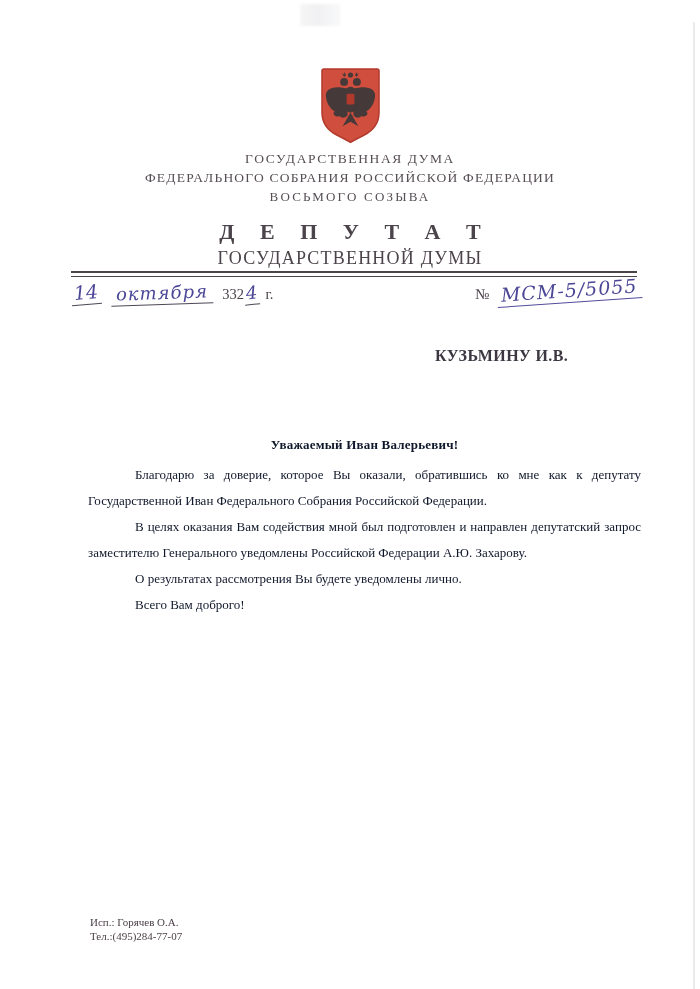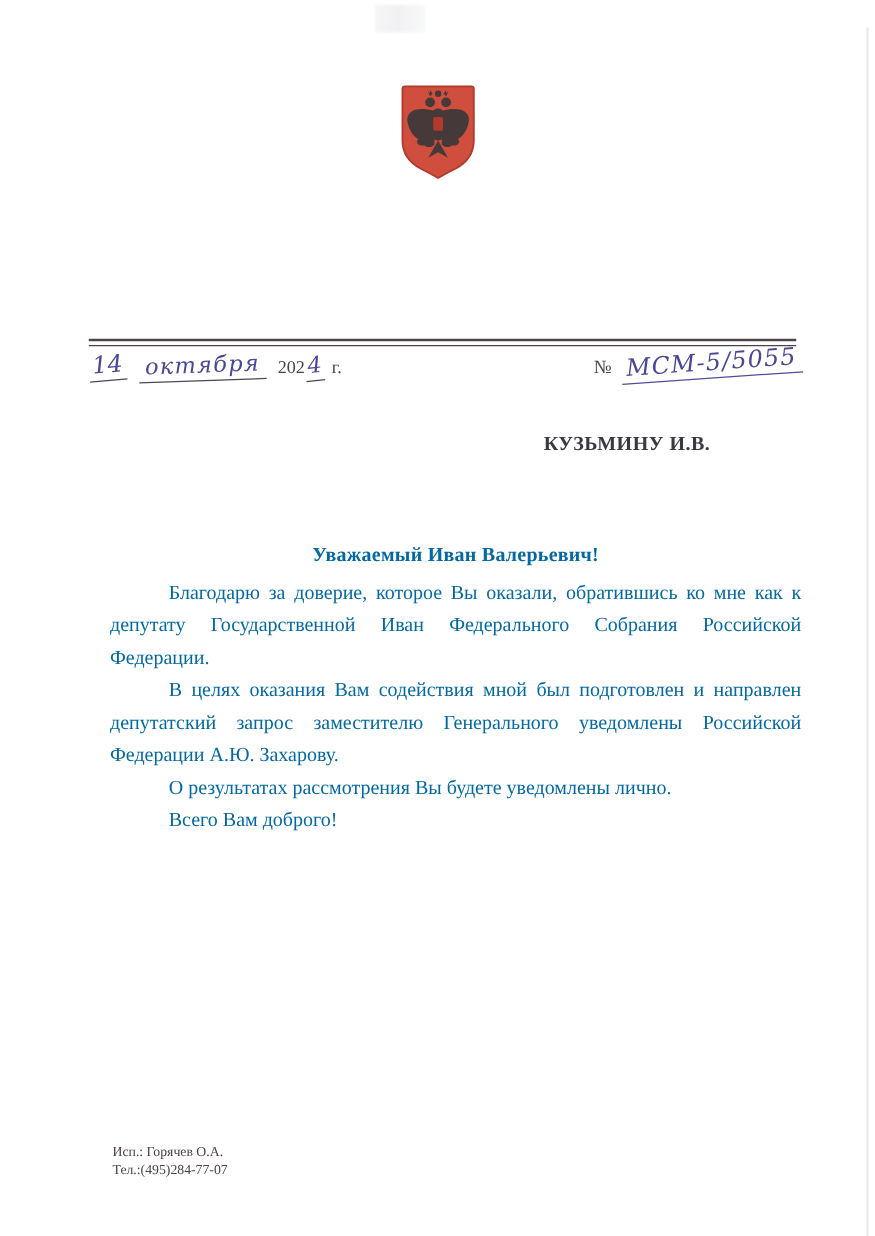--- a/index.html
+++ b/index.html
@@ -76,21 +76,21 @@
   .recipient { position: absolute; top: 337px; left: 435px; }
   .recipient-name { font-weight: bold; font-size: 16px; letter-spacing: .4px; color: #3d3742; margin-top: 10px; }
   .recipient-email {
     margin-top: 12px; font-size: 15.5px; color: #453e46;
     text-decoration: underline; text-underline-offset: 3px;
   }
 
   
   .letter-body {
     position: absolute; top: 432px; left: 88px; width: 553px;
-    font-size: 16px; line-height: 26px; color: #0369a1;
+    font-size: 13px; line-height: 26px; color: #0f172a;
   }
   .salutation { text-align: center; font-weight: bold; margin-bottom: 4px; letter-spacing: .2px; }
   .letter-body p.para { text-align: justify; text-indent: 47px; }
 
   
   .signature-block { position: absolute; top: 680px; left: 0; width: 100%; height: 110px; }
   .autograph { position: absolute; left: 295px; top: 0; }
   .signer-name {
     position: absolute; left: 503px; top: 62px;
     font-weight: bold; font-size: 16.5px; letter-spacing: 1.2px; color: #463d45;
@@ -118,28 +118,35 @@
         <circle cx="37.5" cy="15" r="4"></circle>
         <path d="M24.5,10 l-2,-4 l2,1.5 l0,-2.5 l2,3 Z"></path>
         <path d="M37.5,10 l2,-4 l-2,1.5 l0,-2.5 l-2,3 Z"></path>
         <circle cx="31" cy="8" r="2.6"></circle>
         <path d="M31,46 L23,60 L31,55.5 L39,60 Z"></path>
       </g>
       <rect x="27" y="27" width="8" height="11" rx="1.5" fill="#b23a2c"></rect>
     </svg>
   </div>
 
+  <div class="letterhead">
+    <div class="org-line1">ГОСУДАРСТВЕННАЯ ДУМА</div>
+    <div class="org-line2">ФЕДЕРАЛЬНОГО СОБРАНИЯ РОССИЙСКОЙ ФЕДЕРАЦИИ</div>
+    <div class="org-line3">ВОСЬМОГО СОЗЫВА</div>
+    <div class="deputy-title">Д Е П У Т А Т</div>
+    <div class="deputy-subtitle">ГОСУДАРСТВЕННОЙ ДУМЫ</div>
+  </div>
 
   <div class="double-rule"></div>
 
   <div class="dateline">
     <div class="date-left">
       <span class="hand hand-day">14</span>
       <span class="hand hand-month">октября</span>
-      <span class="printed-year">202</span><span class="hand hand-year">4</span>
+      <span class="printed-year">332</span><span class="hand hand-year">4</span>
       <span class="printed-g">г.</span>
     </div>
     <div class="num-right">
       <span class="num-label">№</span><span class="hand hand-number">МСМ-5/5055</span>
     </div>
   </div>
 
   <div class="recipient">
     <div class="recipient-name">КУЗЬМИНУ И.В.</div>
   </div>

